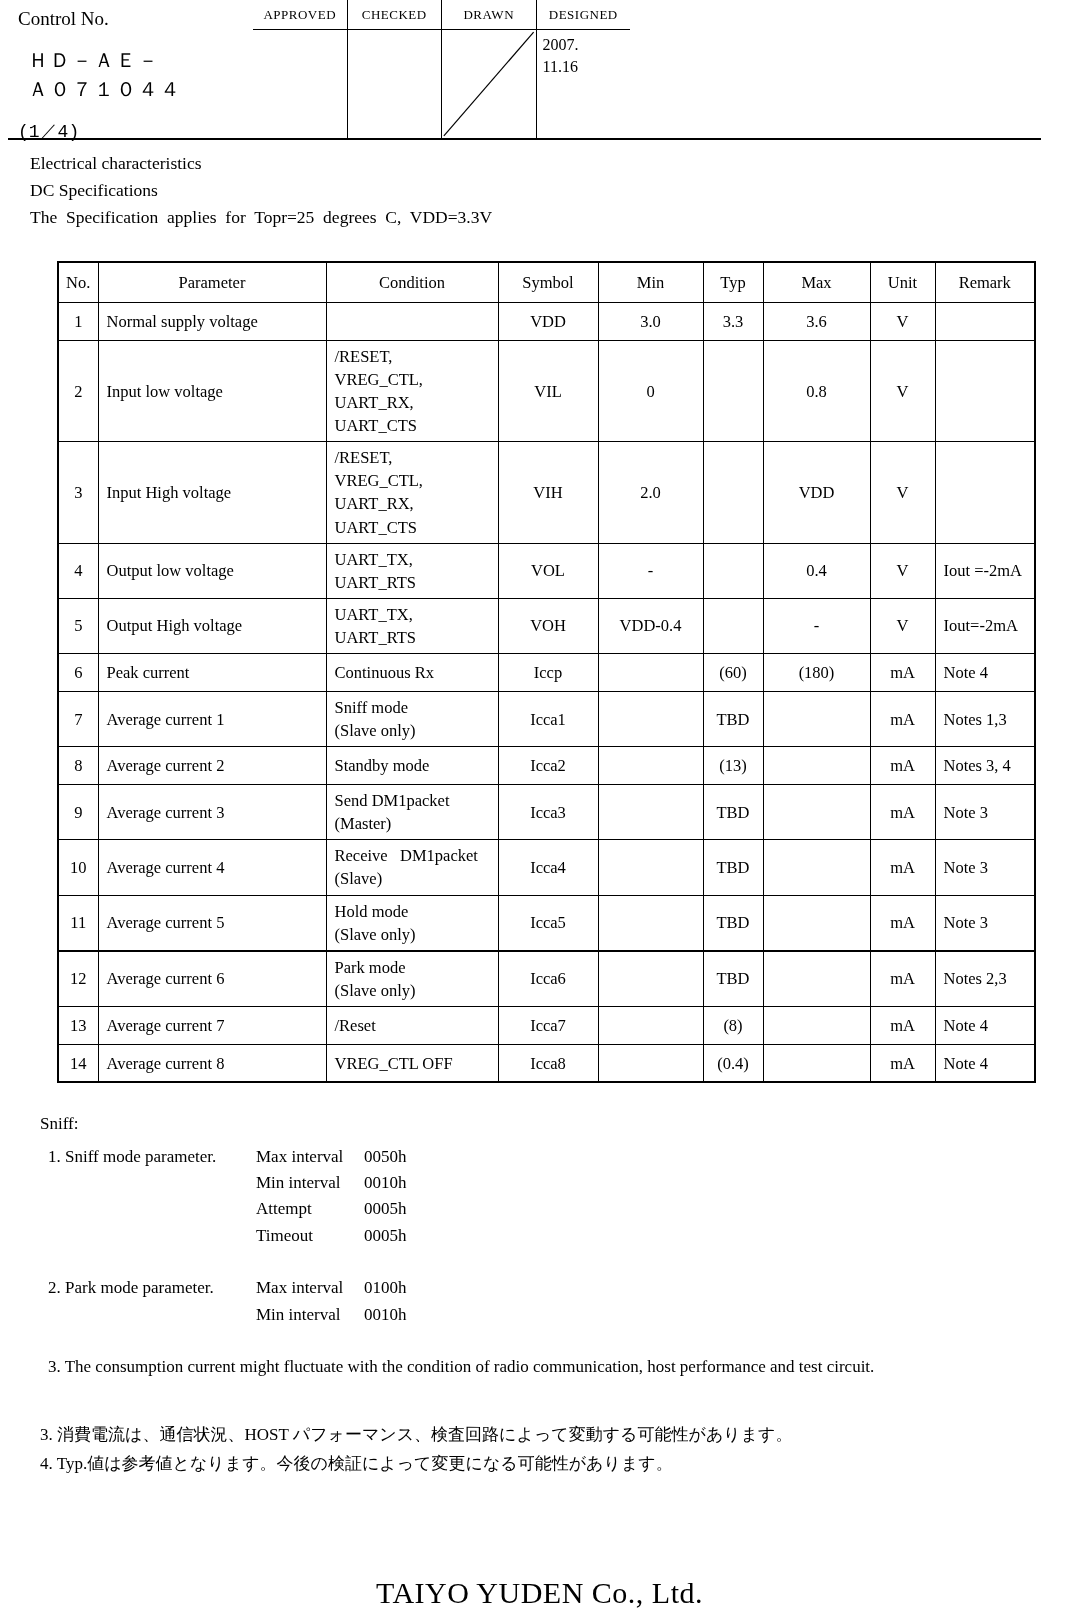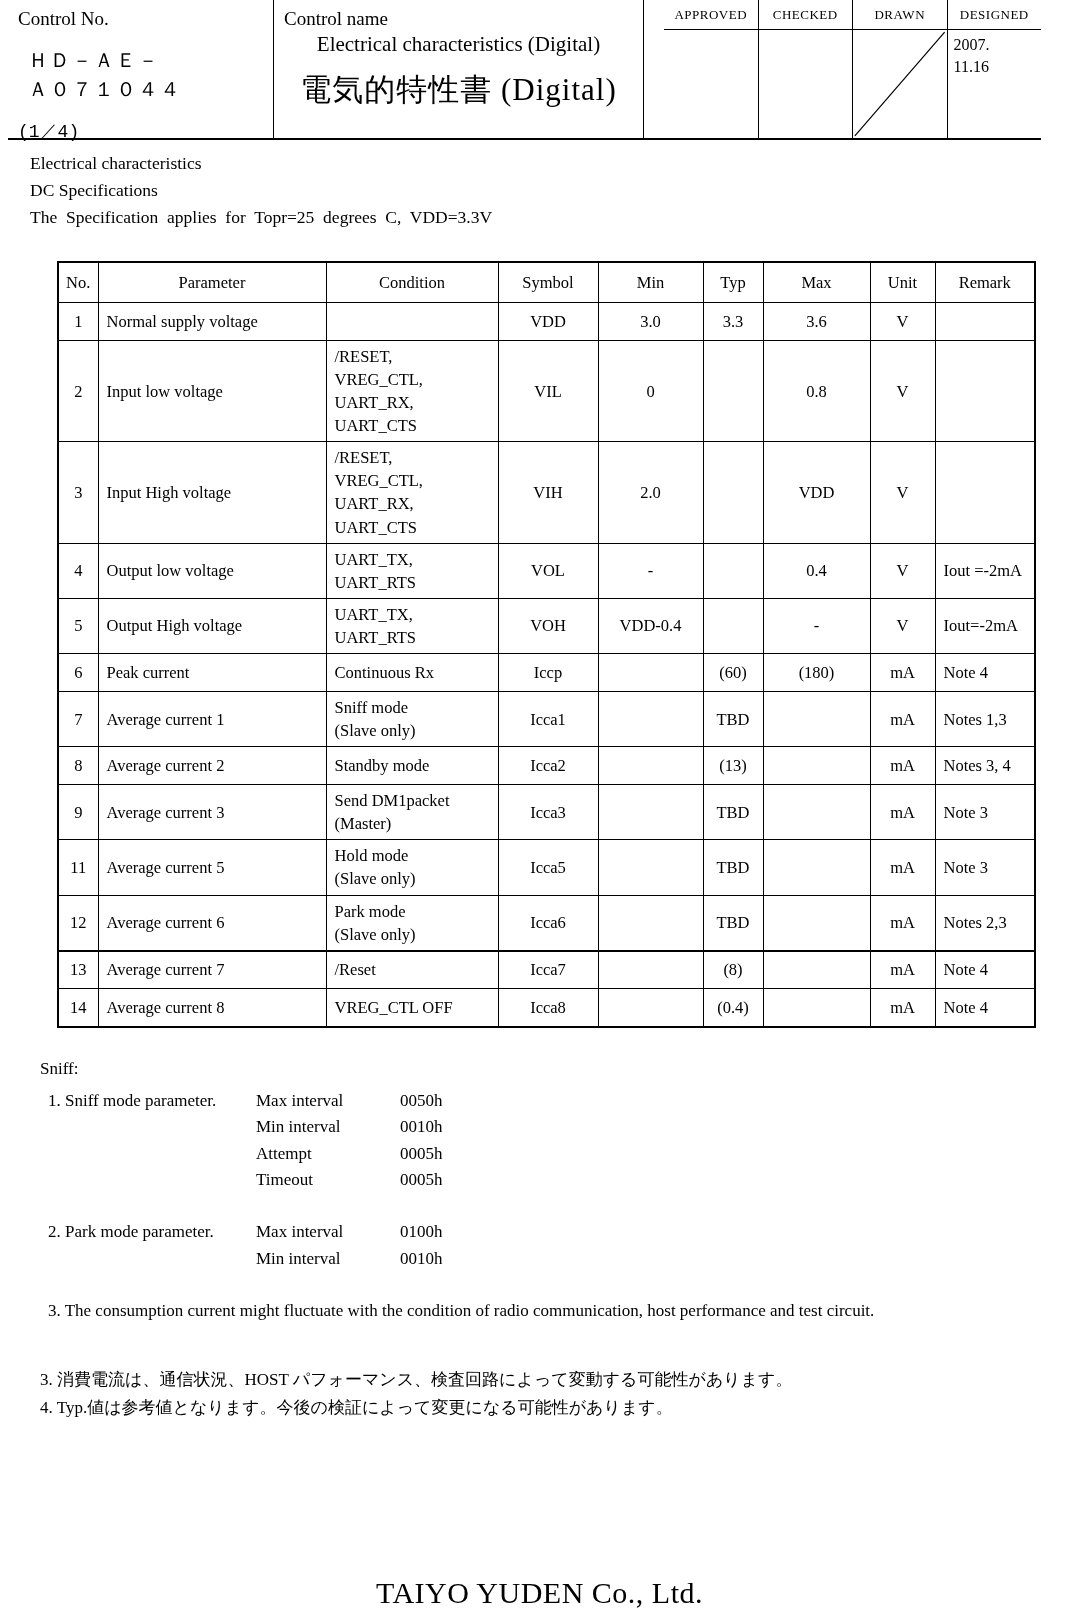--- a/index.html
+++ b/index.html
@@ -14,21 +14,20 @@
     display:flex; flex-direction:column;
     background:#fff;
   }
 
   
   .doc-header {
     display:flex;
     margin:0 38px 0 8px;
     height:140px;
     border-bottom:2px solid #000;
-    gap:20px;
   }
   .hdr-left { width:245px; padding:8px 0 0 10px; }
   .hdr-label { font-size:19px; }
   .control-no { font-size:20px; margin-top:16px; padding-left:10px; letter-spacing:2px; line-height:1.45; }
   .page-no { font-size:18px; padding-right:36px; margin-top:15px;font-family:Liberation Mono, monospace; }
   .hdr-mid {
     flex:1;
     border-left:1.5px solid #000;
     border-right:1.5px solid #000;
     padding:8px 10px 0 10px;
@@ -73,21 +72,21 @@
   .spec-table td.col0, .spec-table td.col3, .spec-table td.col4,
   .spec-table td.col5, .spec-table td.col6, .spec-table td.col7 { text-align:center; }
   .spec-table tbody tr:nth-child(12) td { border-top:2px solid #000; }
 
   
   .notes { margin:28px 0 0 40px; font-size:17px; line-height:1.55; }
   .notes-title { margin-bottom:6px; }
   .note-block { display:flex; margin-left:8px; margin-bottom:26px; }
   .note-label { width:208px; }
   .note-items { }
-  .note-item { display:flex;gap:36px; }
+  .note-item { display:flex; }
   .note-item .ni-name { width:108px; }
   .note-para { margin-left:8px; }
   .note-para + .note-para { margin-top:2px; }
   .jp-notes { margin-top:42px; }
   .jp-notes .note-para { margin-left:0; }
 
   
   .doc-footer {
     margin-top:auto;
     text-align:center;
@@ -104,25 +103,20 @@
   <header class="doc-header">
     <div class="hdr-left">
       <div class="hdr-label">Control No.</div>
       <div class="control-no">
         <div>ＨＤ－ＡＥ－</div>
         <div>Ａ０７１０４４</div>
       </div>
       <div class="page-no">(1／4)</div>
     </div>
 
-    <div class="hdr-mid">
-      <div class="hdr-label">Control name</div>
-      <div class="title-en">Electrical characteristics (Digital)</div>
-      <div class="title-jp">電気的特性書  (Digital)</div>
-    </div>
 
     <div class="hdr-right">
       <div class="appr-col">
         <div class="appr-head">APPROVED</div>
         <div class="appr-body"></div>
       </div>
       <div class="appr-col">
         <div class="appr-head">CHECKED</div>
         <div class="appr-body"></div>
       </div>
@@ -279,20 +273,32 @@
           <td class="col2">Send DM1packet
 (Master)</td>
           <td class="col3">Icca3</td>
           <td class="col4"></td>
           <td class="col5">TBD</td>
           <td class="col6"></td>
           <td class="col7">mA</td>
           <td class="col8">Note 3</td>
         </tr>
         <tr>
+          <td class="col0">10</td>
+          <td class="col1">Average current 4</td>
+          <td class="col2">Receive   DM1packet
+(Slave)</td>
+          <td class="col3">Icca4</td>
+          <td class="col4"></td>
+          <td class="col5">TBD</td>
+          <td class="col6"></td>
+          <td class="col7">mA</td>
+          <td class="col8">Note 3</td>
+        </tr>
+        <tr>
           <td class="col0">11</td>
           <td class="col1">Average current 5</td>
           <td class="col2">Hold mode
 (Slave only)</td>
           <td class="col3">Icca5</td>
           <td class="col4"></td>
           <td class="col5">TBD</td>
           <td class="col6"></td>
           <td class="col7">mA</td>
           <td class="col8">Note 3</td>

